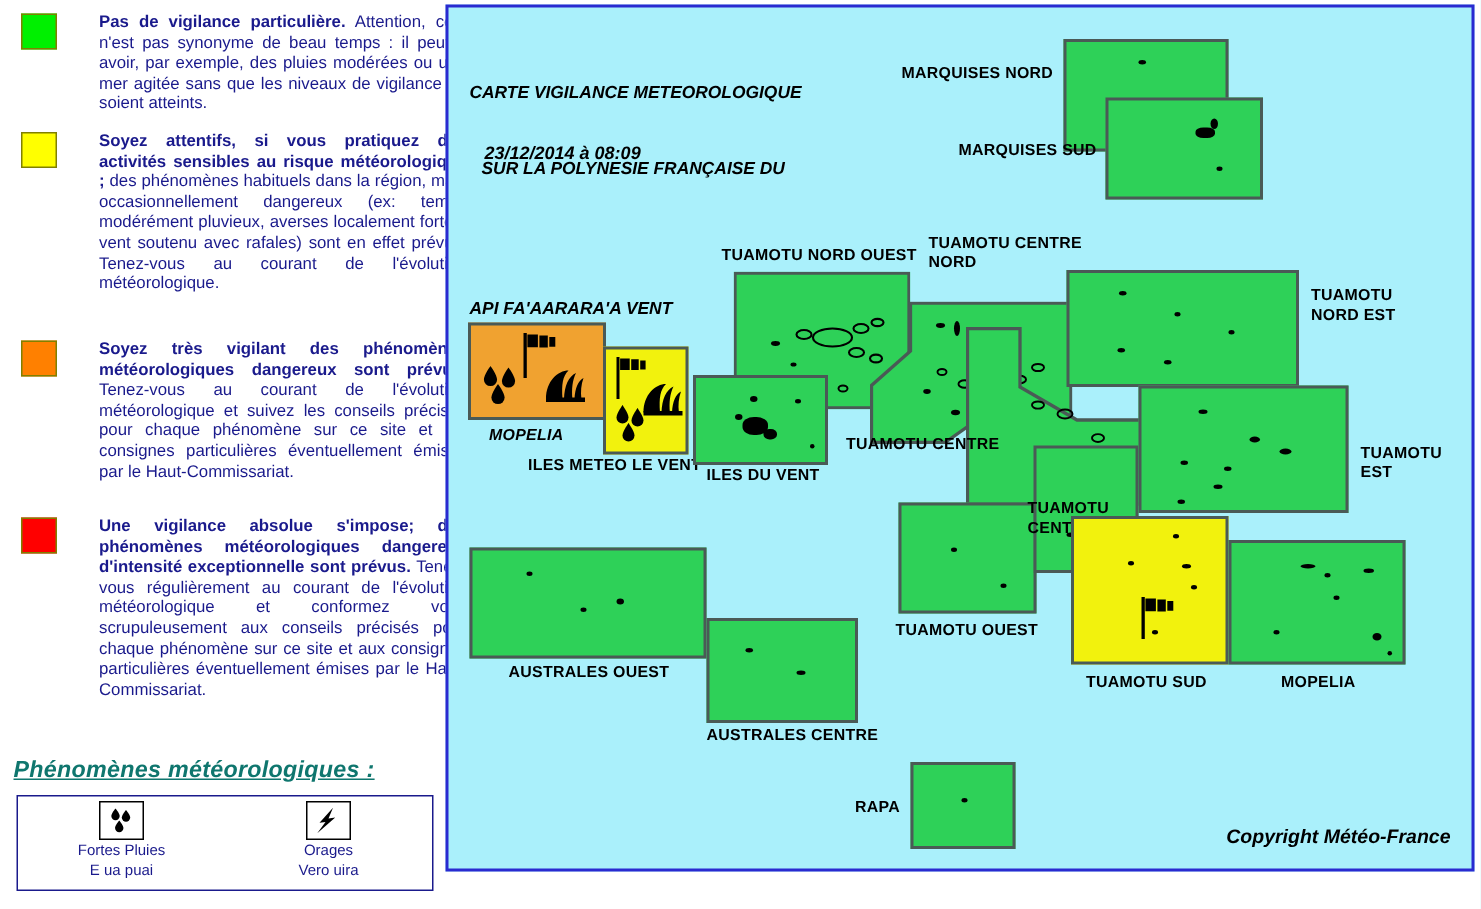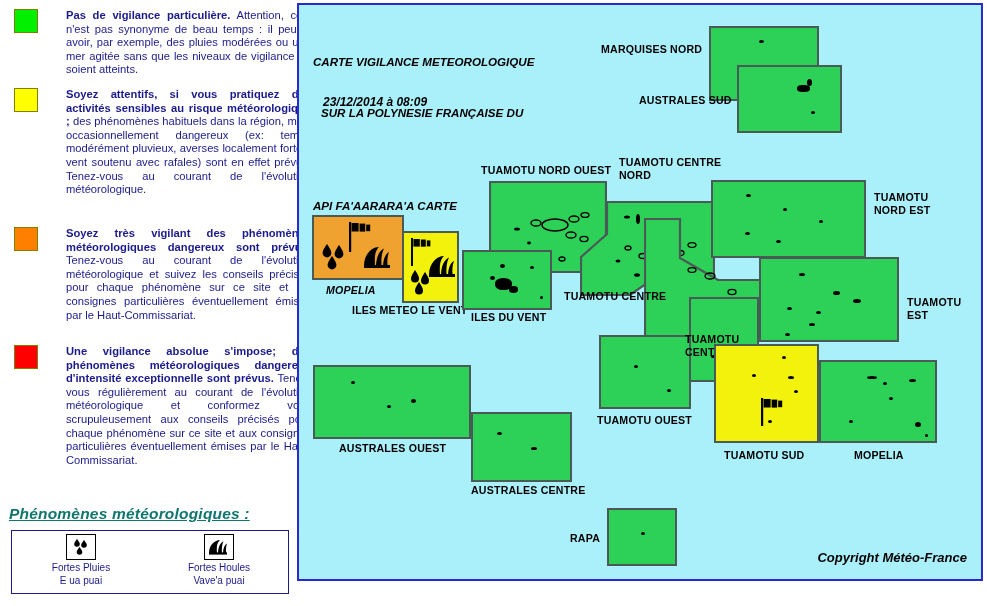--- a/index.html
+++ b/index.html
@@ -116,63 +116,60 @@
           <svg width="24" height="20" viewBox="0 0 24 20" aria-hidden="true">
             <path d="M8 2 C8 2 5.2 5.4 5.2 7 A2.8 2.8 0 0 0 10.8 7 C10.8 5.4 8 2 8 2 z" fill="#000"></path>
             <path d="M15 3 C15 3 12.2 6.4 12.2 8 A2.8 2.8 0 0 0 17.8 8 C17.8 6.4 15 3 15 3 z" fill="#000"></path>
             <path d="M10.5 10 C10.5 10 7.7 13.4 7.7 15 A2.8 2.8 0 0 0 13.3 15 C13.3 13.4 10.5 10 10.5 10 z" fill="#000"></path>
           </svg>
         </div>
         <div class="phen-lbl">Fortes Pluies</div>
         <div class="phen-lbl2">E ua puai</div>
       </div>
 
+
       <div class="phen-cell">
         <div class="phen-icon">
           <svg width="24" height="20" viewBox="0 0 24 20" aria-hidden="true">
-            <path d="M2 16 C2 8 8 3 13 3 C10 6 9.5 9 10 16 z" fill="#000"></path>
-            <path d="M11 16 C11.2 10 13 6 16.5 4.2 C15 7.5 14.6 11 15 16 z" fill="#000"></path>
-            <path d="M16 16 C16.3 11 17.6 8 20 6.6 C19 9.5 18.8 12.5 19.2 16 z" fill="#000"></path>
-            <rect x="2" y="15.4" width="18" height="2.2" fill="#000"></rect>
+            <path d="M15 1.5 L6 11.5 L10 11 L4.5 18.5 L16.5 8 L12 8.6 z" fill="#000"></path>
           </svg>
         </div>
-        <div class="phen-lbl">Fortes Houles</div>
-        <div class="phen-lbl2">Vave'a puai</div>
-      </div>
-
+        <div class="phen-lbl">Orages</div>
+        <div class="phen-lbl2">Vero uira</div>
+      </div>
 
     </div>
   </div>
 
   <div id="map-panel">
 
     <div id="map-title">
       <div>CARTE VIGILANCE METEOROLOGIQUE</div>
       <div class="ln2">SUR LA POLYNESIE FRANÇAISE DU</div>
       <div style="height:8px"></div>
-      <div>API FA'AARARA'A CARTE</div>
+      <div>API FA'AARARA'A VENT</div>
       <div class="ln2">NI'A IA PORINETIA</div>
     </div>
 
     <div id="map-date">23/12/2014 à 08:09</div>
 
     <div class="region r-green" style="left:410px;top:21px;width:110px;height:75px;">
       <div class="isl" style="left:48px;top:12px;width:5px;height:3px;"></div>
       <div class="isl" style="left:52px;top:42px;width:12px;height:8px;border-radius:40%"></div>
       <div class="isl" style="left:70px;top:44px;width:5px;height:4px;"></div>
       <div class="isl" style="left:52px;top:60px;width:7px;height:5px;"></div>
     </div>
     <div class="rlabel" style="left:302px;top:38px;">MARQUISES NORD</div>
 
     <div class="region r-green" style="left:438px;top:60px;width:105px;height:68px;">
       <div class="isl" style="left:58px;top:18px;width:13px;height:7px;border-radius:40%"></div>
       <div class="isl" style="left:68px;top:12px;width:5px;height:7px;"></div>
       <div class="isl" style="left:72px;top:44px;width:4px;height:3px;"></div>
     </div>
-    <div class="rlabel" style="left:340px;top:89px;">AUSTRALES SUD</div>
+    <div class="rlabel" style="left:340px;top:89px;">MARQUISES SUD</div>
 
     <div class="region r-green" style="left:190px;top:176px;width:118px;height:92px;
                 clip-path:polygon(0 0,100% 0,100% 75%,78% 100%,0 100%);
                 border:none;background:#2ed158;">
       <svg width="118" height="92" style="position:absolute;left:0;top:0;">
         <polygon points="1,1 117,1 117,69 92,91 1,91" fill="#2ed158" stroke="#4a5a56" stroke-width="2.2"></polygon>
         <ellipse cx="28" cy="48" rx="3" ry="1.6" fill="#000"></ellipse>
         <ellipse cx="47" cy="42" rx="5" ry="3" fill="none" stroke="#000" stroke-width="1.4"></ellipse>
         <ellipse cx="66" cy="44" rx="13" ry="6" fill="none" stroke="#000" stroke-width="1.4"></ellipse>
         <ellipse cx="85" cy="38" rx="5" ry="3" fill="none" stroke="#000" stroke-width="1.4"></ellipse>

